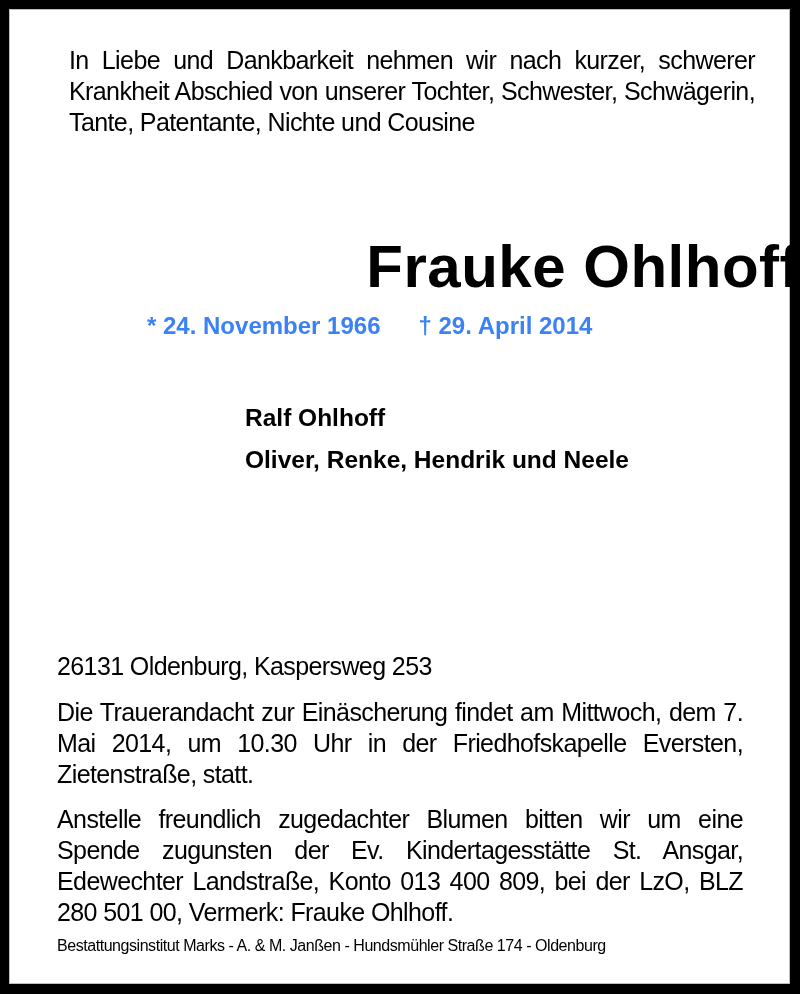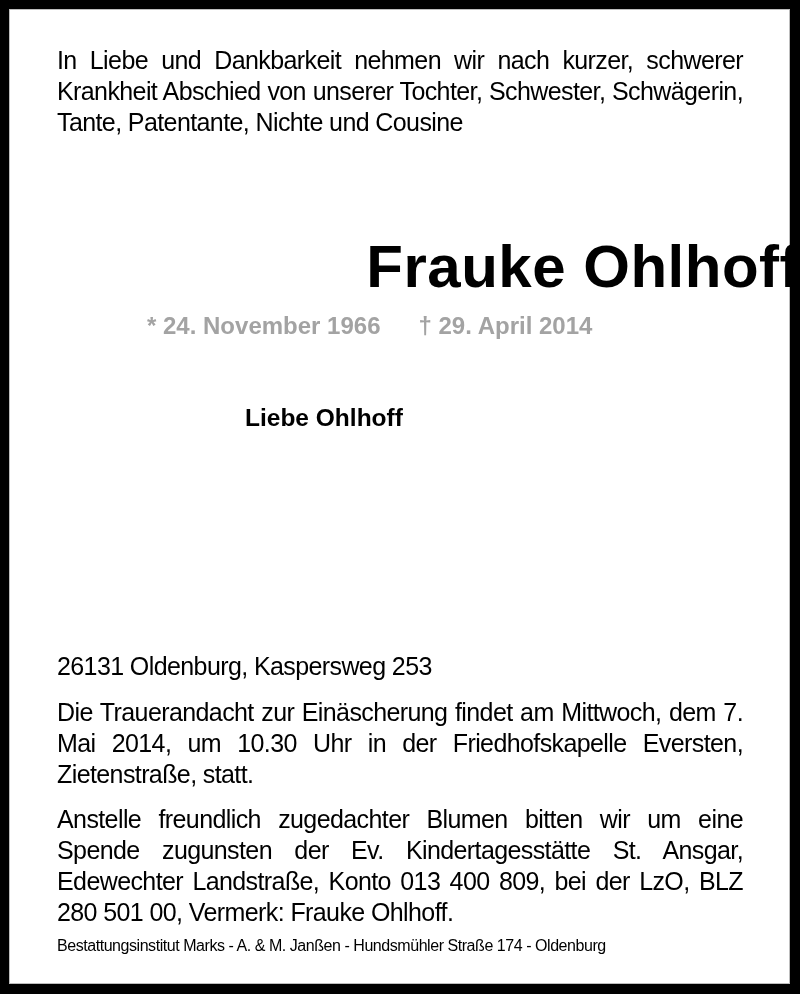--- a/index.html
+++ b/index.html
@@ -31,21 +31,21 @@
       font-family: "Liberation Sans", sans-serif;
       font-size: 25px;
       line-height: 31px;
       text-align: justify;
       text-align-last: left;
       letter-spacing: -0.6px;
       word-spacing: 0px;
       color: #000;
       margin: 0;
     }
-    .intro { top: 45px; }
+    .intro { top: 45px; margin-left: 12px; }
     .name {
       position: absolute;
       left: 0;
       width: 800px;
       top: 232px;
       text-align: right;
       font-family: "Liberation Sans", sans-serif;
       font-weight: bold;
       font-size: 60px;
       line-height: 70px;
@@ -53,21 +53,21 @@
       color: #000;
     }
     .dates {
       position: absolute;
       left: 147px;
       top: 311px;
       font-family: "Liberation Sans", sans-serif;
       font-weight: bold;
       font-size: 24px;
       line-height: 30px;
-      color: #a3a3a3;
+      color: #3b82f6;
       white-space: nowrap;
     }
     .dates .date-death {
       margin-left: 38px;
     }
     .family {
       position: absolute;
       left: 245px;
       top: 397px;
       font-family: "Liberation Sans", sans-serif;
@@ -100,21 +100,22 @@
 
 <p class="block para intro">In Liebe und Dankbarkeit nehmen wir nach kurzer, schwerer Krankheit Abschied von unserer Tochter, Schwester, Schwägerin, Tante, Patentante, Nichte und Cousine</p>
 
 <div class="name">Frauke Ohlhoff</div>
 
 <div class="dates">
   <span class="date-birth">* 24. November 1966</span><span class="date-death">† 29. April 2014</span>
 </div>
 
 <div class="family">
-  <div>Liebe Ohlhoff</div>
+  <div>Ralf Ohlhoff</div>
+  <div>Oliver, Renke, Hendrik und Neele</div>
 </div>
 
 <p class="block para address">26131 Oldenburg, Kaspersweg 253</p>
 
 <p class="block para service">Die Trauerandacht zur Einäscherung findet am Mittwoch, dem 7. Mai 2014, um 10.30 Uhr in der Friedhofskapelle Eversten, Zietenstraße, statt.</p>
 
 <p class="block para donation">Anstelle freundlich zugedachter Blumen bitten wir um eine Spende zugunsten der Ev. Kindertagesstätte St. Ansgar, Edewechter Landstraße, Konto 013 400 809, bei der LzO, BLZ 280 501 00, Vermerk: Frauke Ohlhoff.</p>
 
 <div class="footer">Bestattungsinstitut Marks - A. &amp; M. Janßen - Hundsmühler Straße 174 - Oldenburg</div>
 

